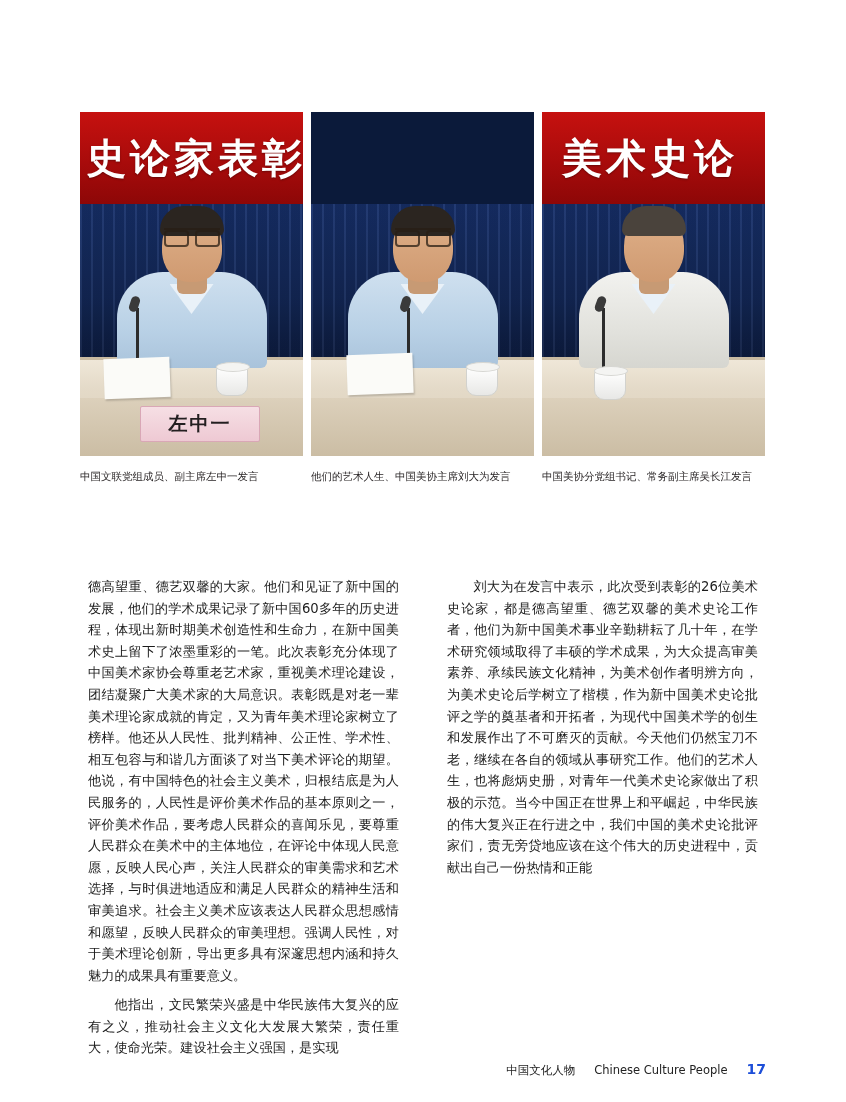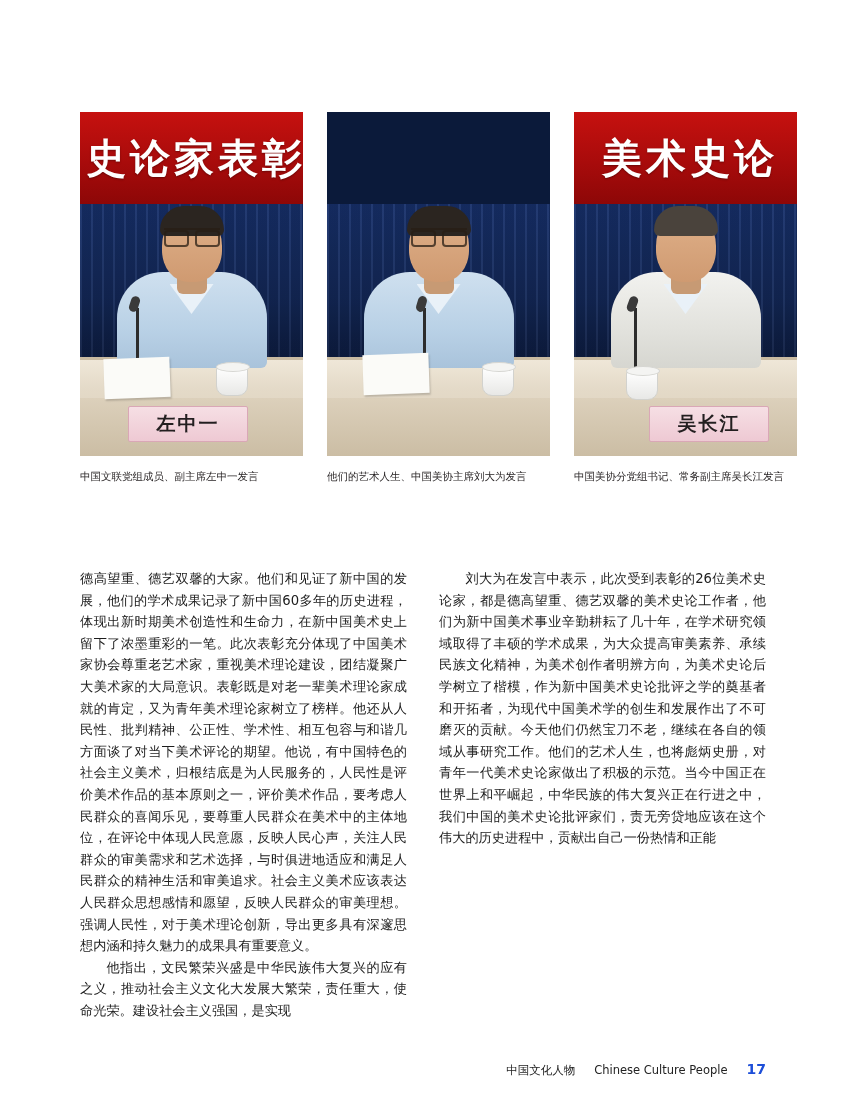--- a/index.html
+++ b/index.html
@@ -16,21 +16,21 @@
     overflow: hidden;
   }
 
   
   .photo-strip {
     position: absolute;
     left: 80px;
     top: 112px;
     width: 686px;
     display: flex;
-    gap: 24px;
+    gap: 8px;
   }
   .photo-block {
     width: 223px;
   }
   .photo {
     position: relative;
     width: 223px;
     height: 344px;
     overflow: hidden;
     background: #0b1a3a;
@@ -52,21 +52,21 @@
     white-space: nowrap;
     color: #ffffff;
     font-weight: bold;
     font-size: 40px;
     letter-spacing: 4px;
     font-family: "DejaVu Sans", "Liberation Sans", sans-serif;
     text-shadow: 0 1px 2px rgba(0,0,0,.35);
   }
   .b1 .banner-text { left: 46px; }
   .b2 .banner-text { left: 20px; }
-  .b3 .banner-text { left: 68px; text-align: right; }
+  .b3 .banner-text { left: 60px; text-align: right; }
 
   
   .curtain {
     position: absolute;
     left: 0; right: 0;
     top: 92px;
     bottom: 96px;
     background:
       repeating-linear-gradient(90deg, rgba(255,255,255,.05) 0px, rgba(255,255,255,.05) 2px, rgba(0,0,0,.12) 2px, rgba(0,0,0,.12) 11px),
       linear-gradient(180deg, #17306b 0%, #132858 60%, #0d1c40 100%);
@@ -222,21 +222,21 @@
     border: 1px solid #d9a7b6;
     border-radius: 2px;
     display: flex;
     align-items: center;
     justify-content: center;
     color: #231f20;
     font-size: 19px;
     font-weight: bold;
     letter-spacing: 2px;
   }
-  .np-left  { left: 48px; text-align: center; }
+  .np-left  { left: 60px; text-align: center; }
   .np-mid   { left: 50%; transform: translateX(-50%); }
   .np-right { right: 28px; }
 
   .caption {
     margin-top: 13px;
     font-size: 10.5px;
     line-height: 1.35;
     color: #231f20;
   }
 
@@ -251,21 +251,21 @@
   }
   .col {
     width: 327px;
     font-size: 13.2px;
     line-height: 21.6px;
     color: #1c1c1c;
     text-align: justify;
     text-justify: inter-ideograph;
   }
   .col p {
-    margin: 0;
+    margin: 8px;
   }
   .col p.indent {
     text-indent: 2em;
   }
 
   
   .footer {
     position: absolute;
     right: 80px;
     bottom: 24px;
@@ -348,23 +348,20 @@
       <div class="person">
         <div class="torso" style="background:linear-gradient(180deg,#f2f2ef 0%,#e2e2dd 60%,#d6d6d0 100%);"></div>
         <div class="collar"></div>
         <div class="neck"></div>
         <div class="head"></div>
         <div class="hair" style="background:#4a433c;"></div>
       </div>
       <div class="mic-stand" style="left:60px;"></div>
       <div class="mic-head" style="left:54px; bottom:144px; transform:rotate(20deg);"></div>
       <div class="cup" style="left:52px; bottom:56px;"></div>
-      <div class="nameplate np-right">
-        <span>吴长江</span>
-      </div>
     </div>
     <div class="caption">中国美协分党组书记、常务副主席吴长江发言</div>
   </div>
 
 </div>
 
 <div class="columns">
   <div class="col">
     <p>德高望重、德艺双馨的大家。他们和见证了新中国的发展，他们的学术成果记录了新中国60多年的历史进程，体现出新时期美术创造性和生命力，在新中国美术史上留下了浓墨重彩的一笔。此次表彰充分体现了中国美术家协会尊重老艺术家，重视美术理论建设，团结凝聚广大美术家的大局意识。表彰既是对老一辈美术理论家成就的肯定，又为青年美术理论家树立了榜样。他还从人民性、批判精神、公正性、学术性、相互包容与和谐几方面谈了对当下美术评论的期望。他说，有中国特色的社会主义美术，归根结底是为人民服务的，人民性是评价美术作品的基本原则之一，评价美术作品，要考虑人民群众的喜闻乐见，要尊重人民群众在美术中的主体地位，在评论中体现人民意愿，反映人民心声，关注人民群众的审美需求和艺术选择，与时俱进地适应和满足人民群众的精神生活和审美追求。社会主义美术应该表达人民群众思想感情和愿望，反映人民群众的审美理想。强调人民性，对于美术理论创新，导出更多具有深邃思想内涵和持久魅力的成果具有重要意义。</p>
     <p class="indent">他指出，文民繁荣兴盛是中华民族伟大复兴的应有之义，推动社会主义文化大发展大繁荣，责任重大，使命光荣。建设社会主义强国，是实现</p>

